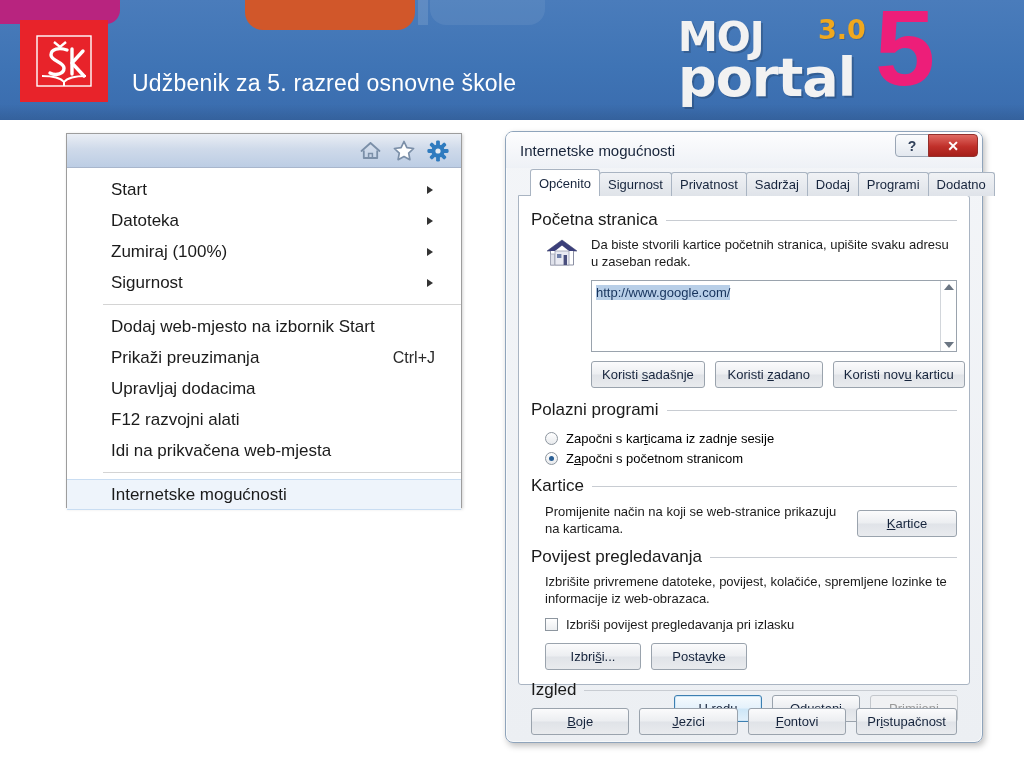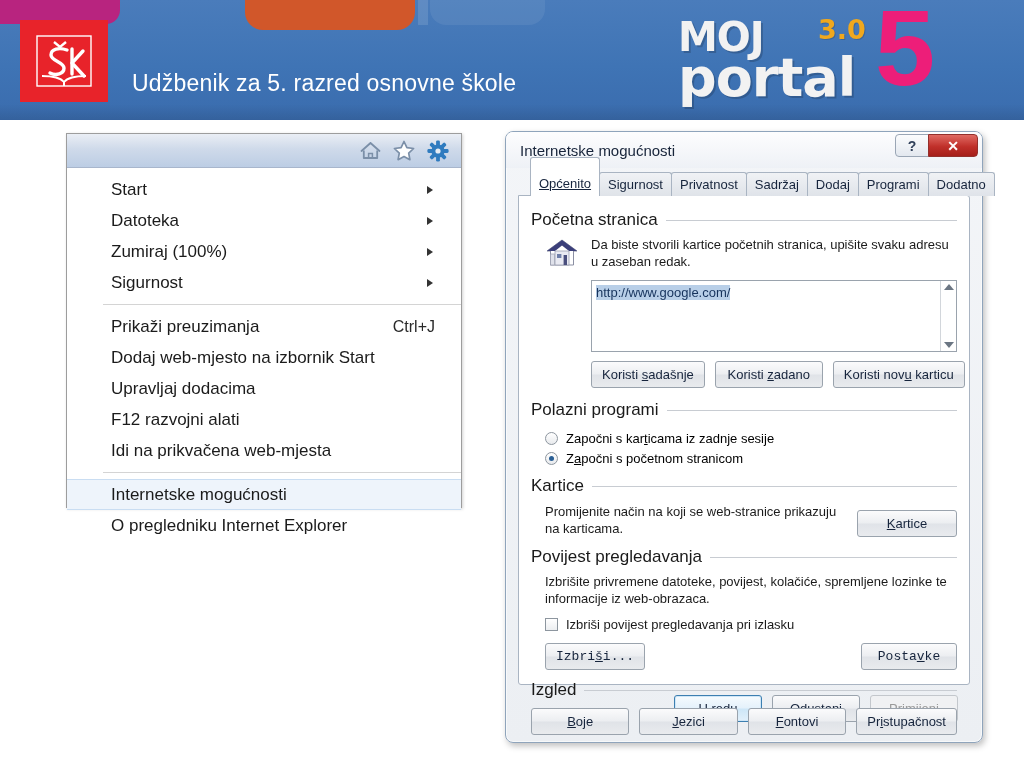--- a/index.html
+++ b/index.html
@@ -189,24 +189,23 @@
     padding: 4px 8px 4px 8px;
     border: 1px solid #a9b4c2;
     border-bottom: none;
     border-radius: 3px 3px 0 0;
     background: linear-gradient(180deg,#f0f2f5 0%,#dfe3e9 100%);
     margin-right: -1px;
     line-height: 15px;
   }
   .io-tab.active {
     background: #ffffff;
-    padding-top: 18px; padding-bottom: 5px;
+    padding-top: 6px; padding-bottom: 5px;
     position: relative; z-index: 3;
     border-color: #a9b4c2;
-    text-decoration: underline;
   }
   #io-panel {
     position: relative;
     margin-top: -1px;
     background: #ffffff;
     border: 1px solid #a9b4c2;
     border-radius: 0 3px 3px 3px;
     padding: 10px 12px 14px 12px;
     height: 490px;
   }
@@ -311,21 +310,21 @@
   .split-row .desc { flex: 1 1 auto; padding-right: 12px; }
   .split-row .btn { flex: 0 0 100px; margin-top: 8px; }
 
   .check-row { display: flex; align-items: center; margin-top: 9px; }
   .checkbox {
     width: 13px; height: 13px;
     border: 1px solid #8d969f;
     background: linear-gradient(180deg,#ffffff,#eceef1);
     margin-right: 8px; flex: 0 0 13px;
   }
-  .right-buttons { display: flex; justify-content: space-between; gap: 10px; margin-top: 10px; font-family: Liberation Mono, monospace; }
+  .right-buttons { display: flex; justify-content: flex-start; gap: 10px; margin-top: 10px; }
   .right-buttons .btn { min-width: 96px; }
 
   #appearance-buttons { display: flex; gap: 10px; margin-top: 8px; }
   #appearance-buttons .btn { flex: 1 1 0; }
 
   #io-footer {
     display: flex; justify-content: flex-end; gap: 10px;
     padding: 10px 12px 0 12px;
   }
   #io-footer .btn { min-width: 88px; }
@@ -407,43 +406,40 @@
         <span class="mi-arrow"></span>
       </div>
       <div class="mi">
         <span class="mi-label">Sigurnost</span>
         <span class="mi-arrow"></span>
       </div>
 
       <div class="mi-sep"></div>
 
       <div class="mi">
+        <span class="mi-label">Dodaj web-mjesto na izbornik Start</span>
+      </div>
+      <div class="mi">
         <span class="mi-label">Prikaži preuzimanja</span>
         <span class="mi-accel">Ctrl+J</span>
       </div>
       <div class="mi">
-        <span class="mi-label">Dodaj web-mjesto na izbornik Start</span>
-      </div>
-      <div class="mi">
         <span class="mi-label">Upravljaj dodacima</span>
       </div>
       <div class="mi">
         <span class="mi-label">F12 razvojni alati</span>
       </div>
       <div class="mi">
         <span class="mi-label">Idi na prikvačena web-mjesta</span>
       </div>
 
       <div class="mi-sep"></div>
 
       <div class="mi highlighted">
         <span class="mi-label">Internetske mogućnosti</span>
-      </div>
-      <div class="mi">
-        <span class="mi-label">O pregledniku Internet Explorer</span>
       </div>
     </div>
   </div>
 
   <div id="io-dialog">
 
     <div id="io-titlebar">
       <span id="io-title">Internetske mogućnosti</span>
       <div id="io-win-buttons">
         <div class="win-btn help">?</div>

